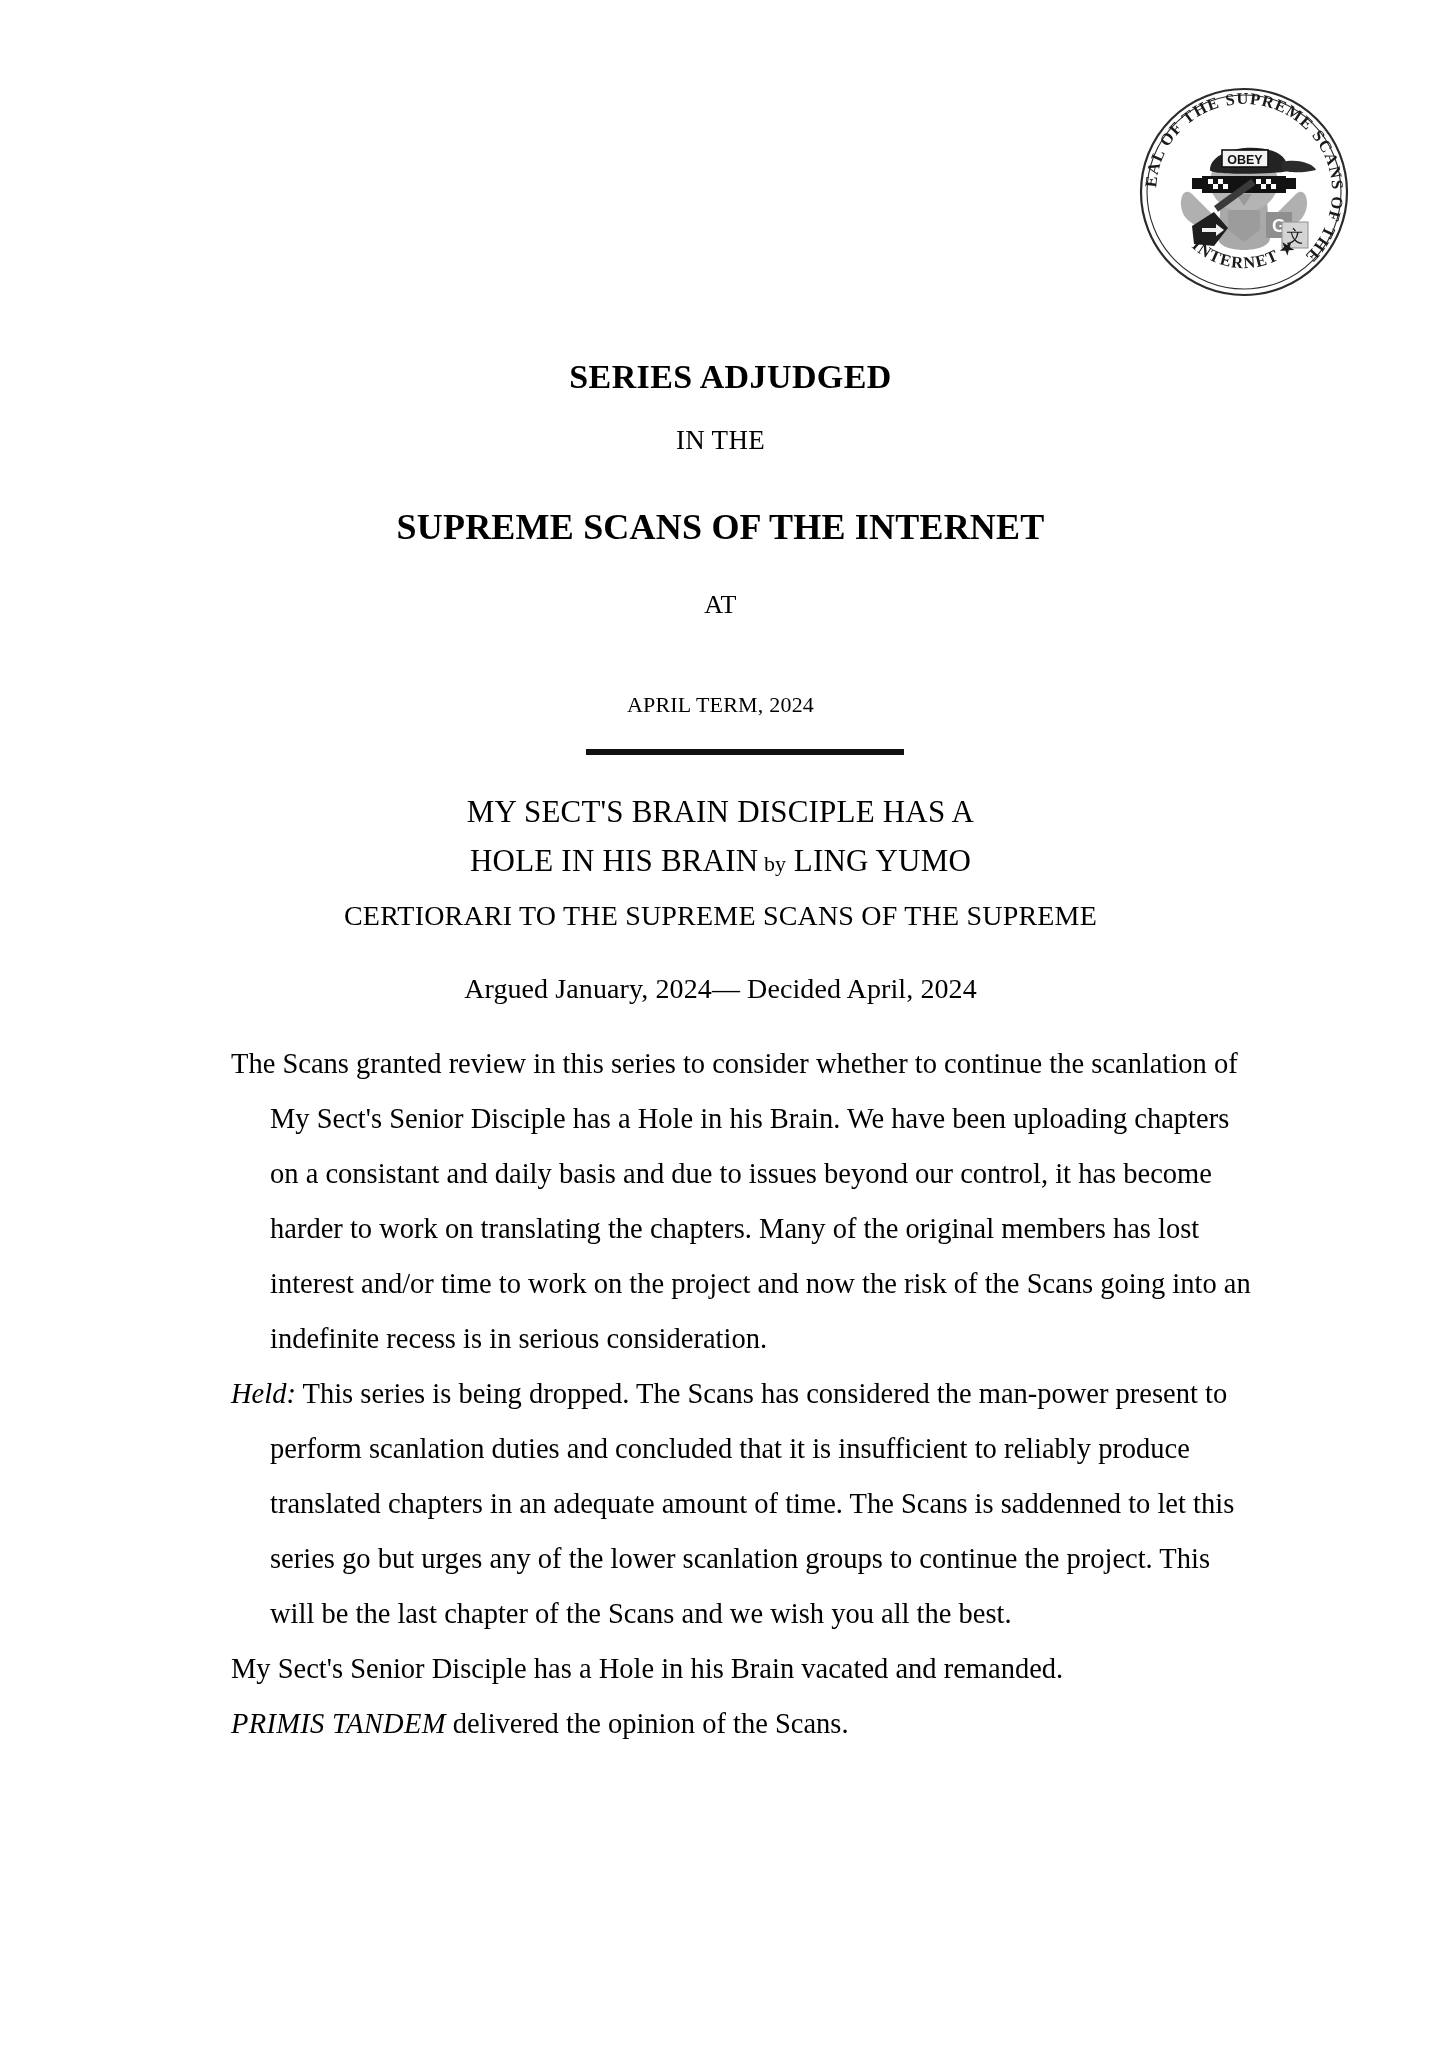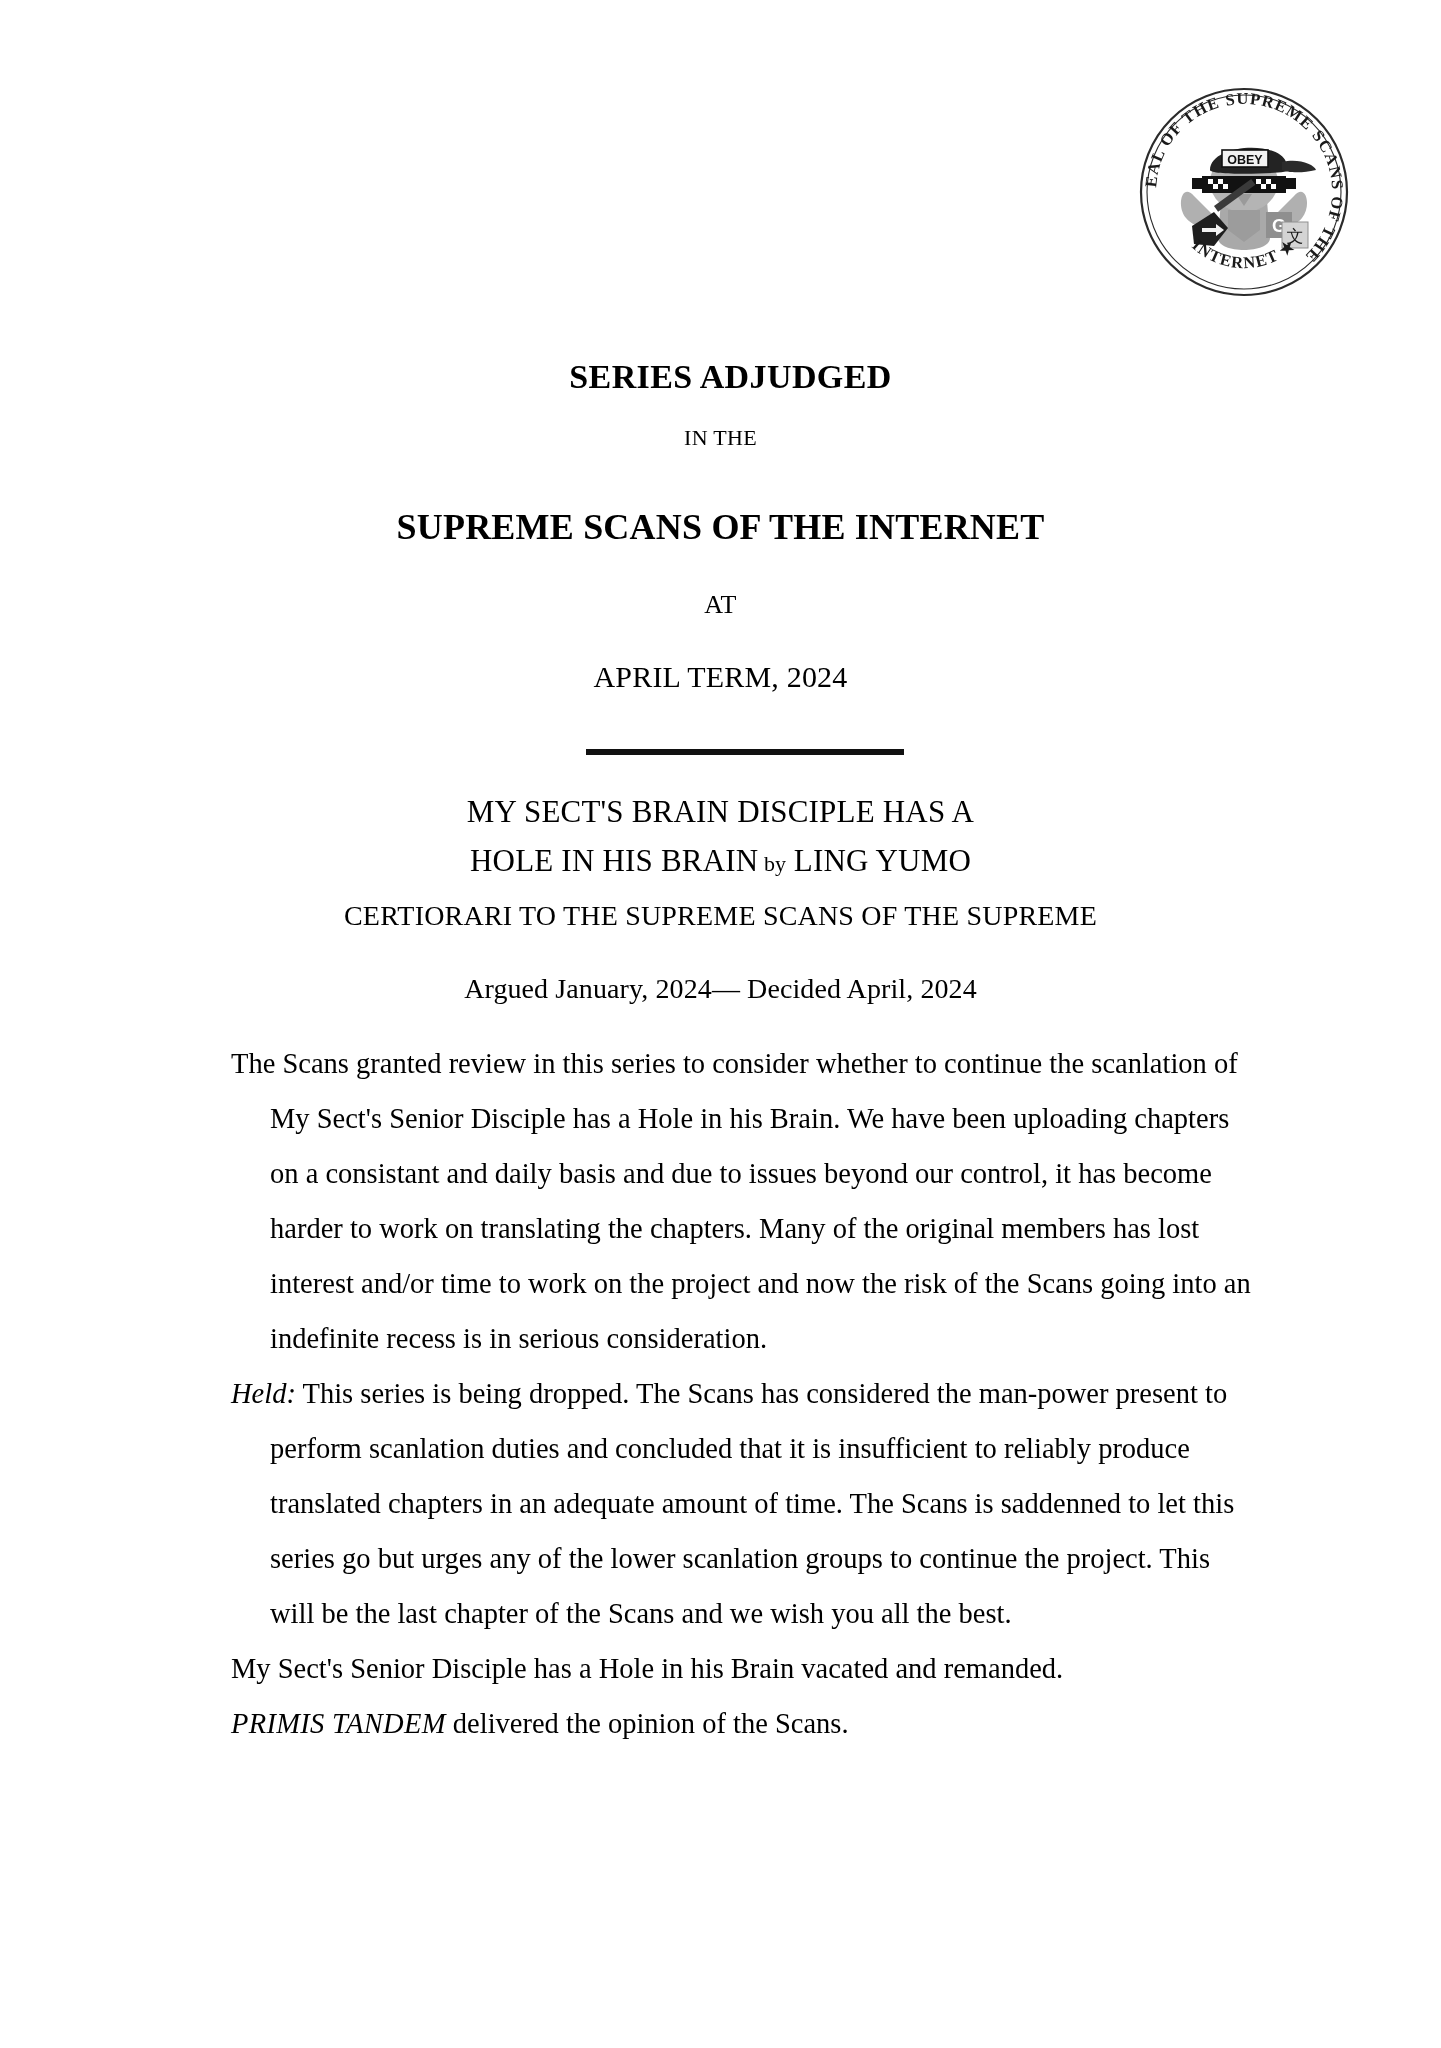--- a/index.html
+++ b/index.html
@@ -40,37 +40,37 @@
   }
   .h-series {
     top: 346px;
     font-size: 34px;
     font-weight: bold;
     letter-spacing: 0.4px;
     padding-left: 20px;
   }
   .h-inthe {
     top: 413px;
-    font-size: 22px;
+    font-size: 27px;
     letter-spacing: 0.3px;
   }
   .h-court {
     top: 494px;
     font-size: 36px;
     font-weight: bold;
     letter-spacing: 0.2px;
   }
   .h-at {
     top: 578px;
     font-size: 26px;
     letter-spacing: 0.3px;
   }
   .h-term {
-    top: 648px;
-    font-size: 30px;
+    top: 680px;
+    font-size: 22px;
     letter-spacing: 0.2px;
   }
 
   
   .rule {
     position: absolute;
     top: 737px;
     left: 568px;
     width: 318px;
     height: 6px;

